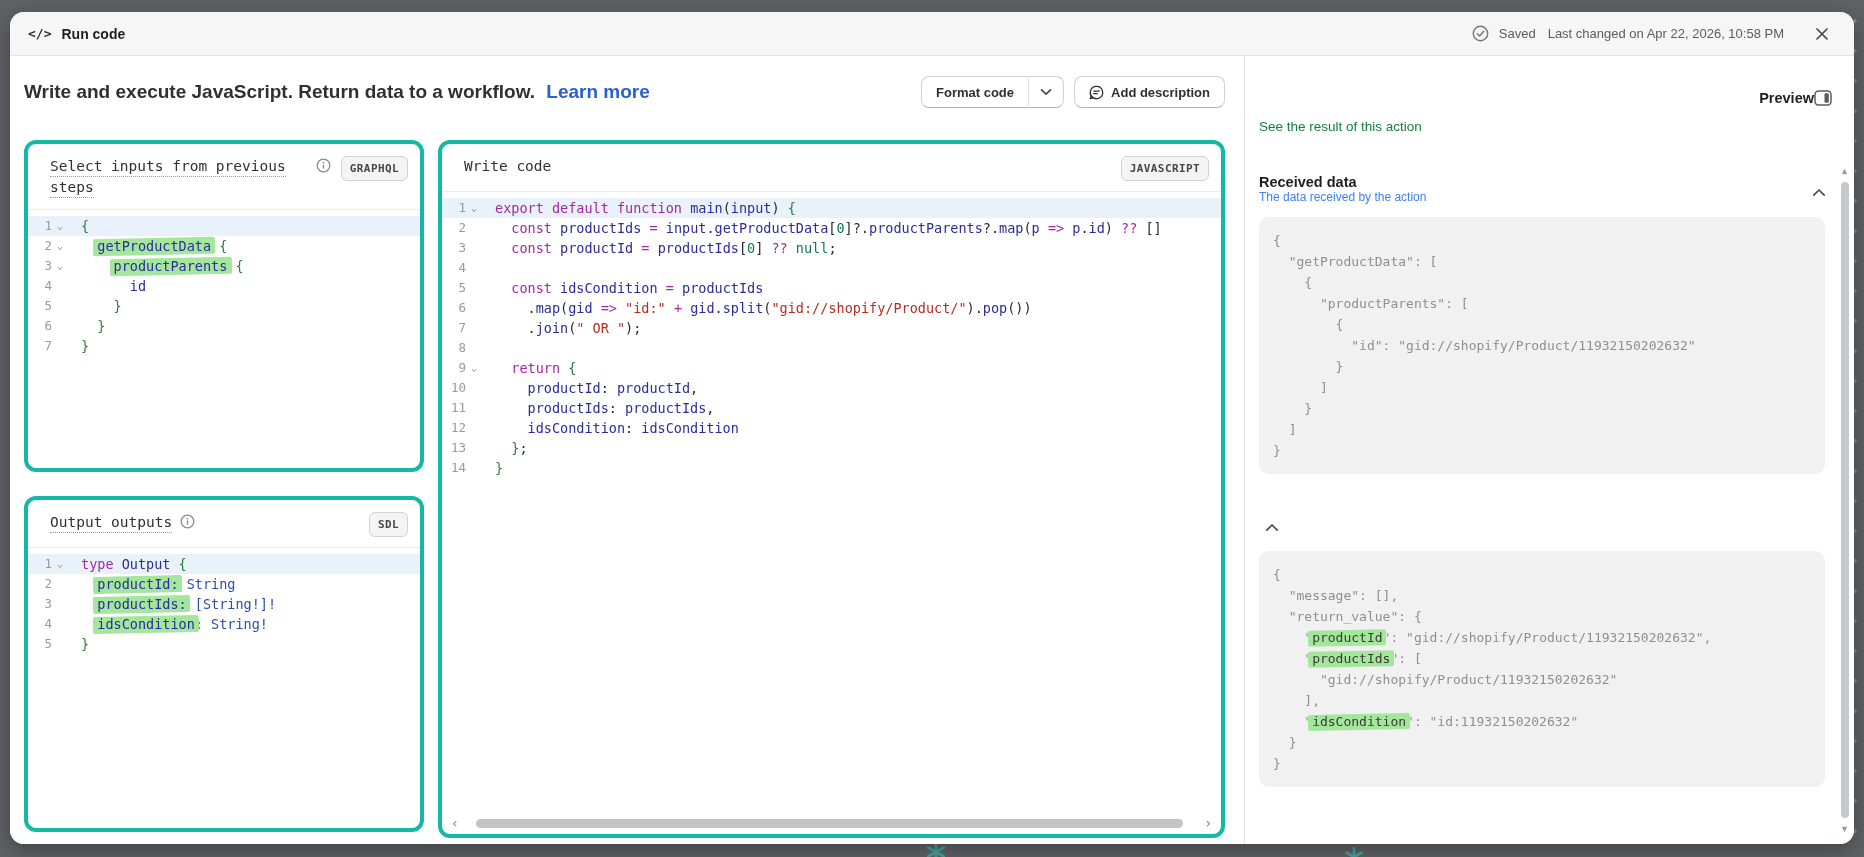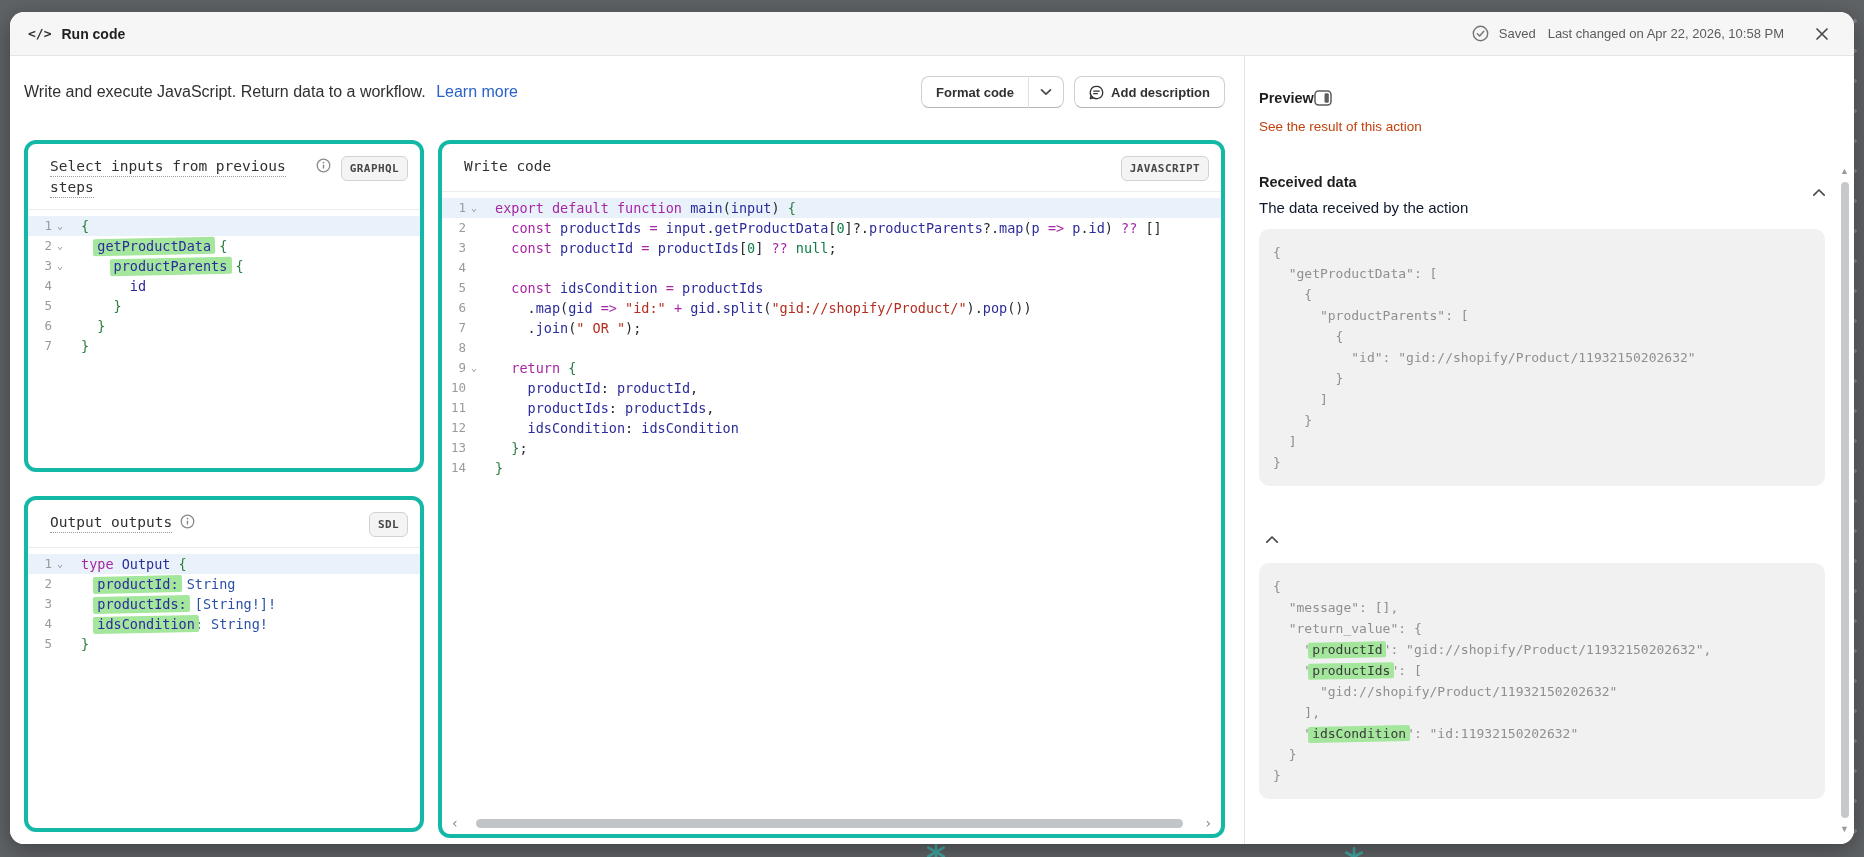--- a/index.html
+++ b/index.html
@@ -31,21 +31,21 @@
     width:28px; height:28px; display:flex; align-items:center; justify-content:center; }
 
   
   .main { position:absolute; left:0; top:44px; width:1234px; bottom:0; background:#fff; }
   .preview { position:absolute; left:1234px; top:44px; right:0; bottom:0;
     border-left:1px solid #e4e4e4; background:#fff; padding:34px 22px 0 14px; }
 
   
   .toolbar { position:absolute; left:14px; right:19px; top:18px; height:36px;
     display:flex; align-items:center; justify-content:space-between; }
-  .tb-desc { font-size:16px; color:#303030; }
+  .tb-desc { font-size:19px; color:#303030;font-weight:bold; }
   .tb-desc a { color:var(--link,#2a62c9); text-decoration:none; margin-left:6px; cursor:pointer; }
   .tb-actions { display:flex; align-items:center; gap:10px; }
   .btn { height:32px; background:#fff; border:1px solid #d0d0d0; border-bottom-color:#b5b5b5;
     border-radius:8px; font-size:13px; font-weight:600; color:#303030; cursor:pointer;
     display:inline-flex; align-items:center; padding:0 14px; font-family:"Liberation Sans",sans-serif; }
   .split { display:inline-flex; }
   .split .btn.main-part { border-radius:8px 0 0 8px; border-right:none; }
   .split .btn.chev-part { border-radius:0 8px 8px 0; padding:0 11px; border-left:1px solid #e0e0e0; }
   .btn .ico { display:inline-flex; margin-right:7px; }
 
@@ -89,28 +89,28 @@
 
   
   .hscroll { position:absolute; left:8px; right:8px; bottom:3px; height:14px; }
   .hs-arrow { position:absolute; top:-2px; font-size:14px; color:#8a8a8a; cursor:pointer;
     font-family:"DejaVu Sans", sans-serif; }
   .hs-arrow.l { left:2px; } .hs-arrow.r { right:2px; }
   .hs-thumb { position:absolute; left:26px; right:30px; top:2px; height:9px;
     background:#c2c5c8; border-radius:5px; cursor:grab; }
 
   
-  .pv-head { display:flex; align-items:center; justify-content:flex-start; }
+  .pv-head { display:flex; align-items:center; justify-content:flex-end; }
   .pv-title { font-size:14.5px; font-weight:700; color:#1f1f1f; }
-  .pv-sub { margin-top:13px; font-size:13.5px; color:#c2410c; }
+  .pv-sub { margin-top:13px; font-size:13.5px; color:#15803d; }
   .pv-section { margin-top:40px; }
   .pv-section.second { margin-top:35px; }
   .sec-row { display:flex; align-items:flex-start; justify-content:space-between; }
   .sec-title { font-size:14.5px; font-weight:700; color:#1f1f1f; }
-  .sec-sub { margin-top:9px; font-size:15px; color:#0f172a; }
+  .sec-sub { font-size:12px; color:#3b82f6; }
   .collapse-btn { background:none; border:none; cursor:pointer; padding:6px; margin-top:8px; }
   .json-box { margin-top:13px; background:#f1f1f1; border-radius:10px; padding:13px 14px;
     font-family:"DejaVu Sans Mono", monospace; font-size:13px; line-height:21px;
     width:566px; }
   .js-line { white-space:pre; }
   .tk-j { color:#8f8f8f; }
   .tk-j.tk-hl { color:#3a3a3a; }
 
   
   .vscroll { position:absolute; right:3px; top:14px; bottom:10px; width:12px; }

